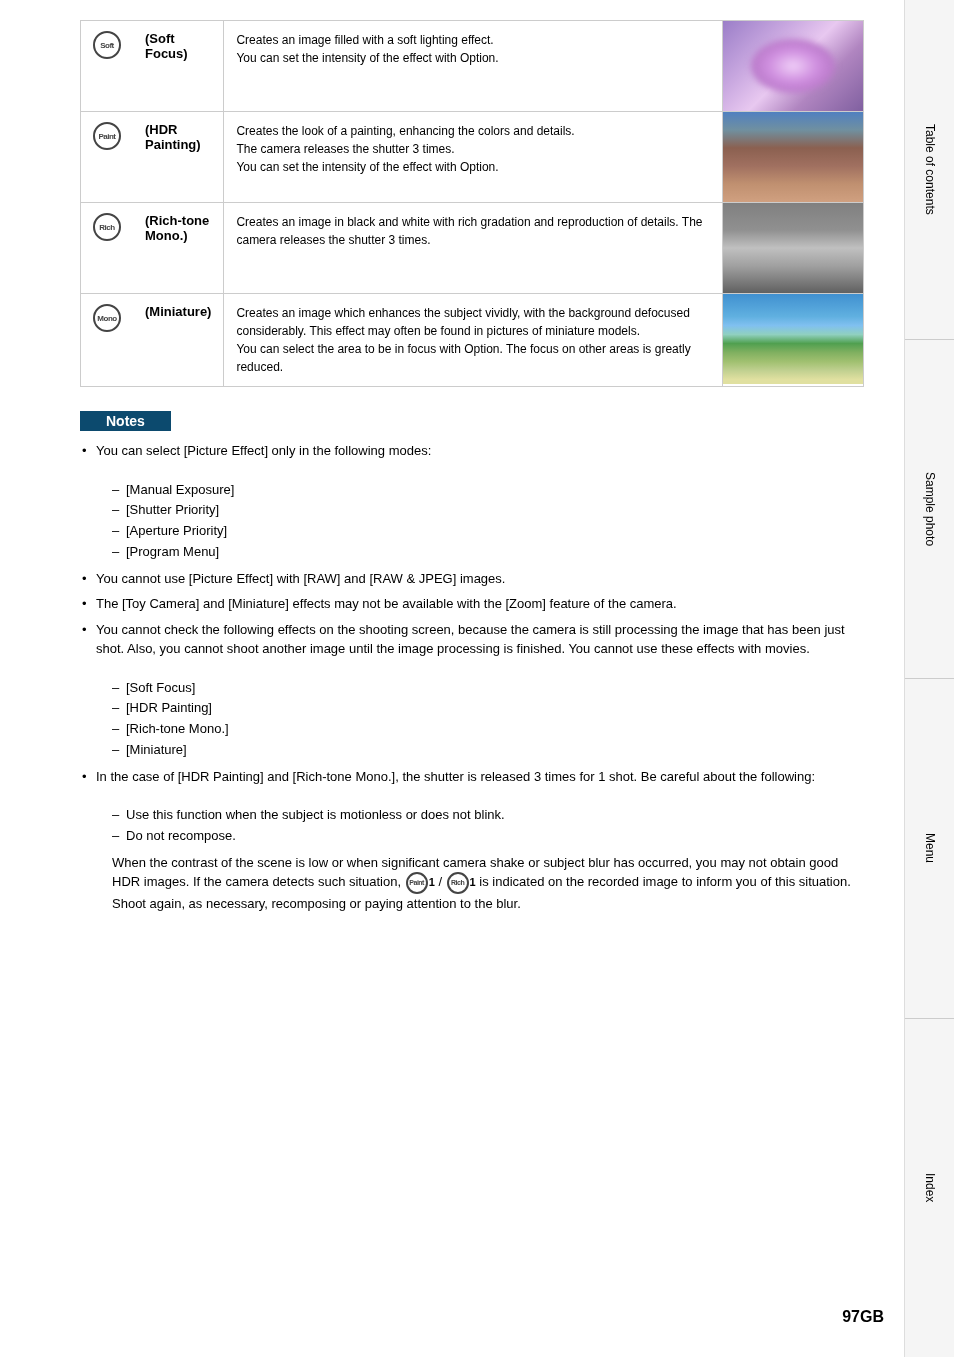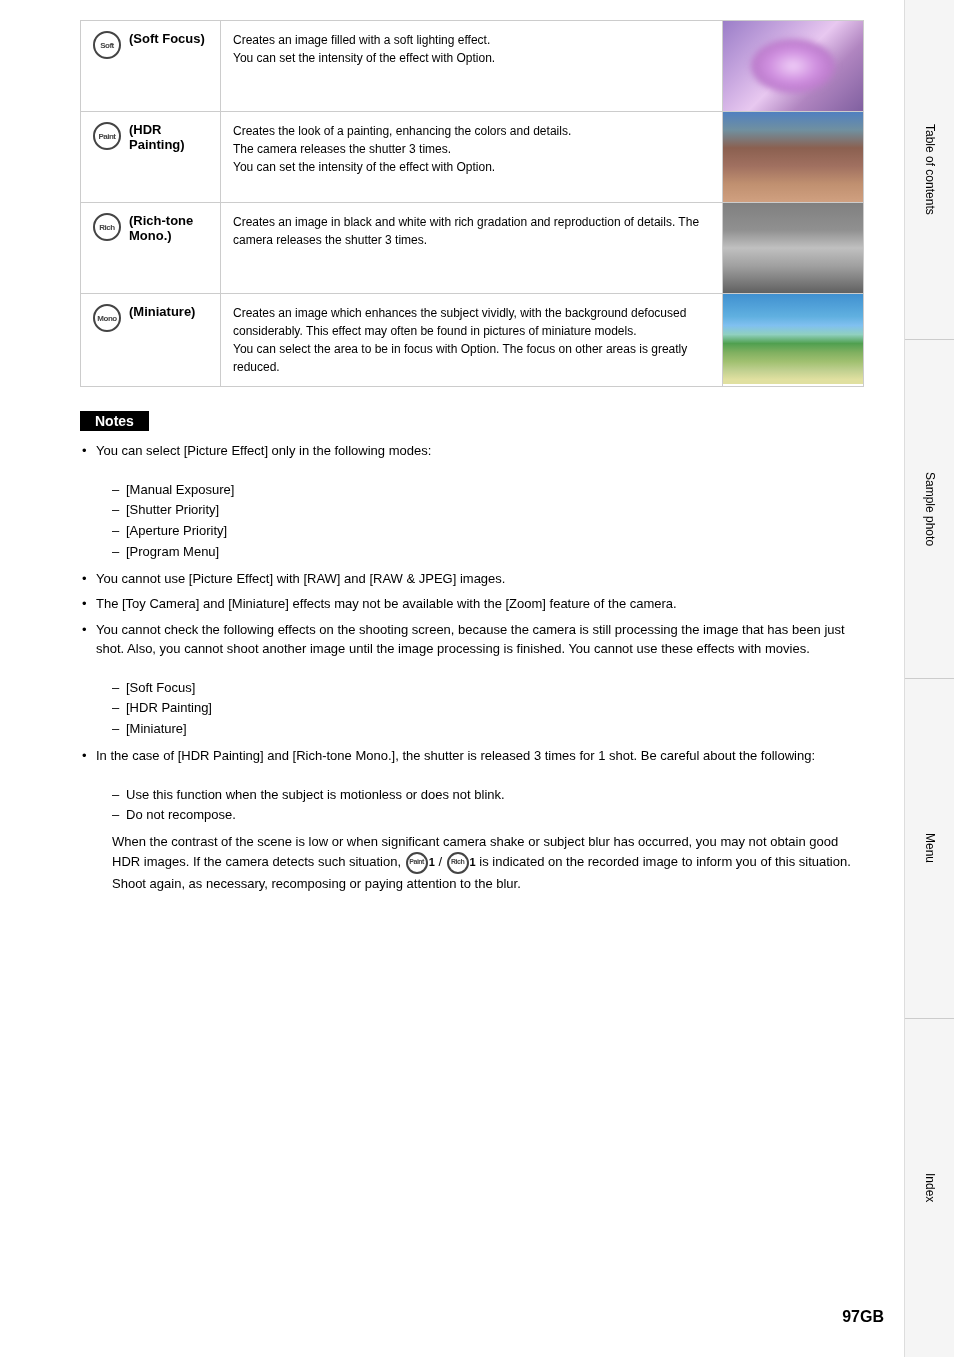--- a/index.html
+++ b/index.html
@@ -98,37 +98,37 @@
       color: #444;
       margin-right: 4px;
       vertical-align: middle;
       flex-shrink: 0;
       letter-spacing: -0.5px;
     }
 
     .effect-name-wrapper {
       display: flex;
       align-items: flex-start;
-      gap: 4px;
+      gap: 20px;
     }
     .effect-name-text {
       font-weight: bold;
     }
 
     
     .notes-section {
       margin-top: 10px;
     }
     .notes-header {
       display: inline-block;
-      background-color: #000000;
+      background-color: #0c4a6e;
       color: #fff;
       font-weight: bold;
       font-size: 14px;
-      padding: 2px 15px;
+      padding: 2px 26px;
       margin-bottom: 10px;
     }
     .notes-list {
       list-style: none;
       padding: 0;
     }
     .notes-list > li {
       margin-bottom: 6px;
       padding-left: 16px;
       position: relative;
@@ -324,20 +324,21 @@
       <li>
         <span>The [Toy Camera] and [Miniature] effects may not be available with the [Zoom] feature of the camera.</span>
       </li>
 
 
       <li>
         <span>You cannot check the following effects on the shooting screen, because the camera is still processing the image that has been just shot. Also, you cannot shoot another image until the image processing is finished. You cannot use these effects with movies.</span>
         <ul class="sub-list">
           <li><span>[Soft Focus]</span></li>
           <li><span>[HDR Painting]</span></li>
+          <li><span>[Rich-tone Mono.]</span></li>
           <li><span>[Miniature]</span></li>
         </ul>
       </li>
 
       <li>
         <span>In the case of [HDR Painting] and [Rich-tone Mono.], the shutter is released 3 times for 1 shot. Be careful about the following:</span>
         <ul class="sub-list">
           <li><span>Use this function when the subject is motionless or does not blink.</span></li>
           <li><span>Do not recompose.</span></li>
         </ul>

